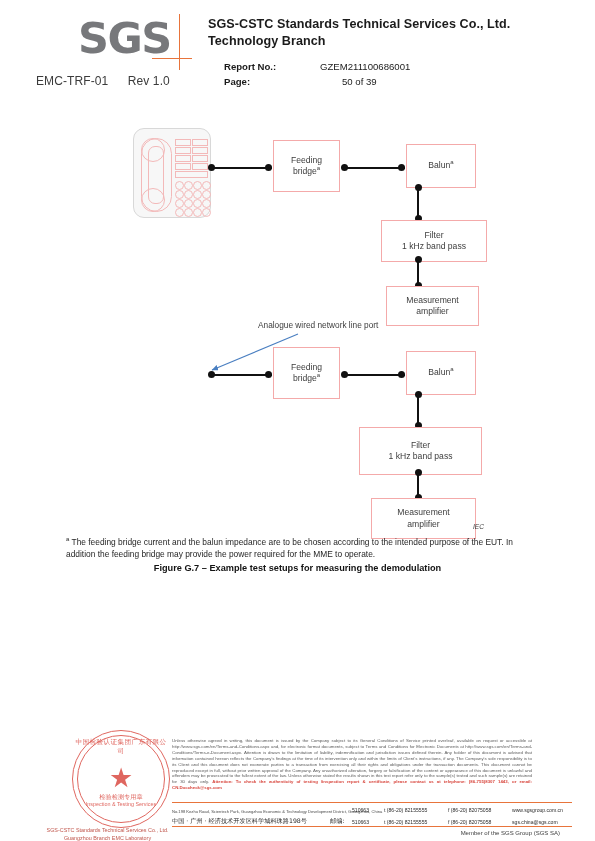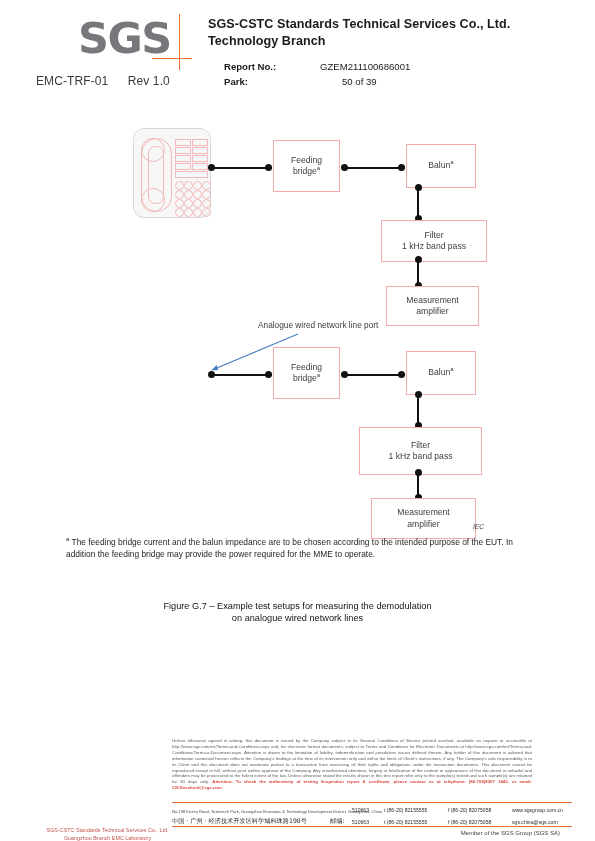--- a/index.html
+++ b/index.html
@@ -69,21 +69,21 @@
 
   
   .capwrap{position:absolute;left:0;top:536px;width:595px;}
   .footnote{
     position:absolute;left:66px;top:0;width:464px;
     font-size:8.4px;line-height:12.2px;color:#262626;
   }
   .footnote .fnsup{font-size:6px;vertical-align:super;line-height:0;}
   .figcap{
     position:absolute;left:0;top:26px;width:595px;text-align:center;
-    font-size:9.2px;font-weight:normal;line-height:12.4px;color:#131313;margin-top:38px;
+    font-size:9.2px;font-weight:bold;line-height:12.4px;color:#131313;
   }
 
   
   .footer{position:absolute;left:0;top:722px;width:595px;height:119px;}
   .seal{
     position:absolute;left:72px;top:8px;width:96px;height:96px;border-radius:50%;
     border:1.6px solid #d8453c;opacity:.82;
   }
   .seal .ring2{position:absolute;left:4px;top:4px;right:4px;bottom:4px;border:.8px solid #d8453c;border-radius:50%;}
   .seal .star{
@@ -149,21 +149,21 @@
       <div>SGS-CSTC Standards Technical Services Co., Ltd.</div>
       <div>Technology Branch</div>
     </div>
 
     <div class="rep-block">
       <div class="rep-row">
         <span class="rep-lbl">Report No.:</span>
         <span class="rep-val">GZEM211100686001</span>
       </div>
       <div class="rep-row">
-        <span class="rep-lbl">Park:</span>
+        <span class="rep-lbl">Page:</span>
         <span class="rep-val pg">50 of 39</span>
       </div>
     </div>
   </div>
 
   <div class="figure">
 
     <div class="phone" style="left:133px;top:20px;width:78px;height:90px;">
       <div class="ph-hs-outer" style="left:7px;top:9px;width:29px;height:72px;"></div>
       <div class="ph-hs-inner" style="left:14px;top:17px;width:14px;height:56px;"></div>
@@ -277,26 +277,32 @@
     <div class="iec" style="left:473px;top:415px;">IEC</div>
   </div>
 
   <div class="capwrap">
     <div class="footnote">
       <sup class="fnsup">a</sup>
       <span>The feeding bridge current and the balun impedance are to be chosen according to the intended purpose of the EUT. In addition the feeding bridge may provide the power required for the MME to operate.</span>
     </div>
     <div class="figcap">
       <div>Figure G.7 – Example test setups for measuring the demodulation</div>
-      <div>on analogue wired network lines</div>
     </div>
   </div>
 
   <div class="footer">
 
+    <div class="seal">
+      <div class="ring2"></div>
+      <div class="cn-arc">中国检验认证集团广东有限公司</div>
+      <div class="star">★</div>
+      <div class="cn-sub">检验检测专用章</div>
+      <div class="en-sub">Inspection &amp; Testing Services</div>
+    </div>
     <div class="seal-cap">
       <div>SGS-CSTC Standards Technical Services Co., Ltd.</div>
       <div>Guangzhou Branch EMC Laboratory</div>
     </div>
 
     <div class="fineprint">
       <span>Unless otherwise agreed in writing, this document is issued by the Company subject to its General Conditions of Service printed overleaf, available on request or accessible at http://www.sgs.com/en/Terms-and-Conditions.aspx and, for electronic format documents, subject to Terms and Conditions for Electronic Documents at http://www.sgs.com/en/Terms-and-Conditions/Terms-e-Document.aspx. Attention is drawn to the limitation of liability, indemnification and jurisdiction issues defined therein. Any holder of this document is advised that information contained hereon reflects the Company's findings at the time of its intervention only and within the limits of Client's instructions, if any. The Company's sole responsibility is to its Client and this document does not exonerate parties to a transaction from exercising all their rights and obligations under the transaction documents. This document cannot be reproduced except in full, without prior written approval of the Company. Any unauthorized alteration, forgery or falsification of the content or appearance of this document is unlawful and offenders may be prosecuted to the fullest extent of the law. Unless otherwise stated the results shown in this test report refer only to the sample(s) tested and such sample(s) are retained for 30 days only.</span>
       <span class="attn">Attention: To check the authenticity of testing /inspection report &amp; certificate, please contact us at telephone: (86-755)8307 1443,</span>
       <span class="attn">or email: CN.Doccheck@sgs.com</span>
     </div>

